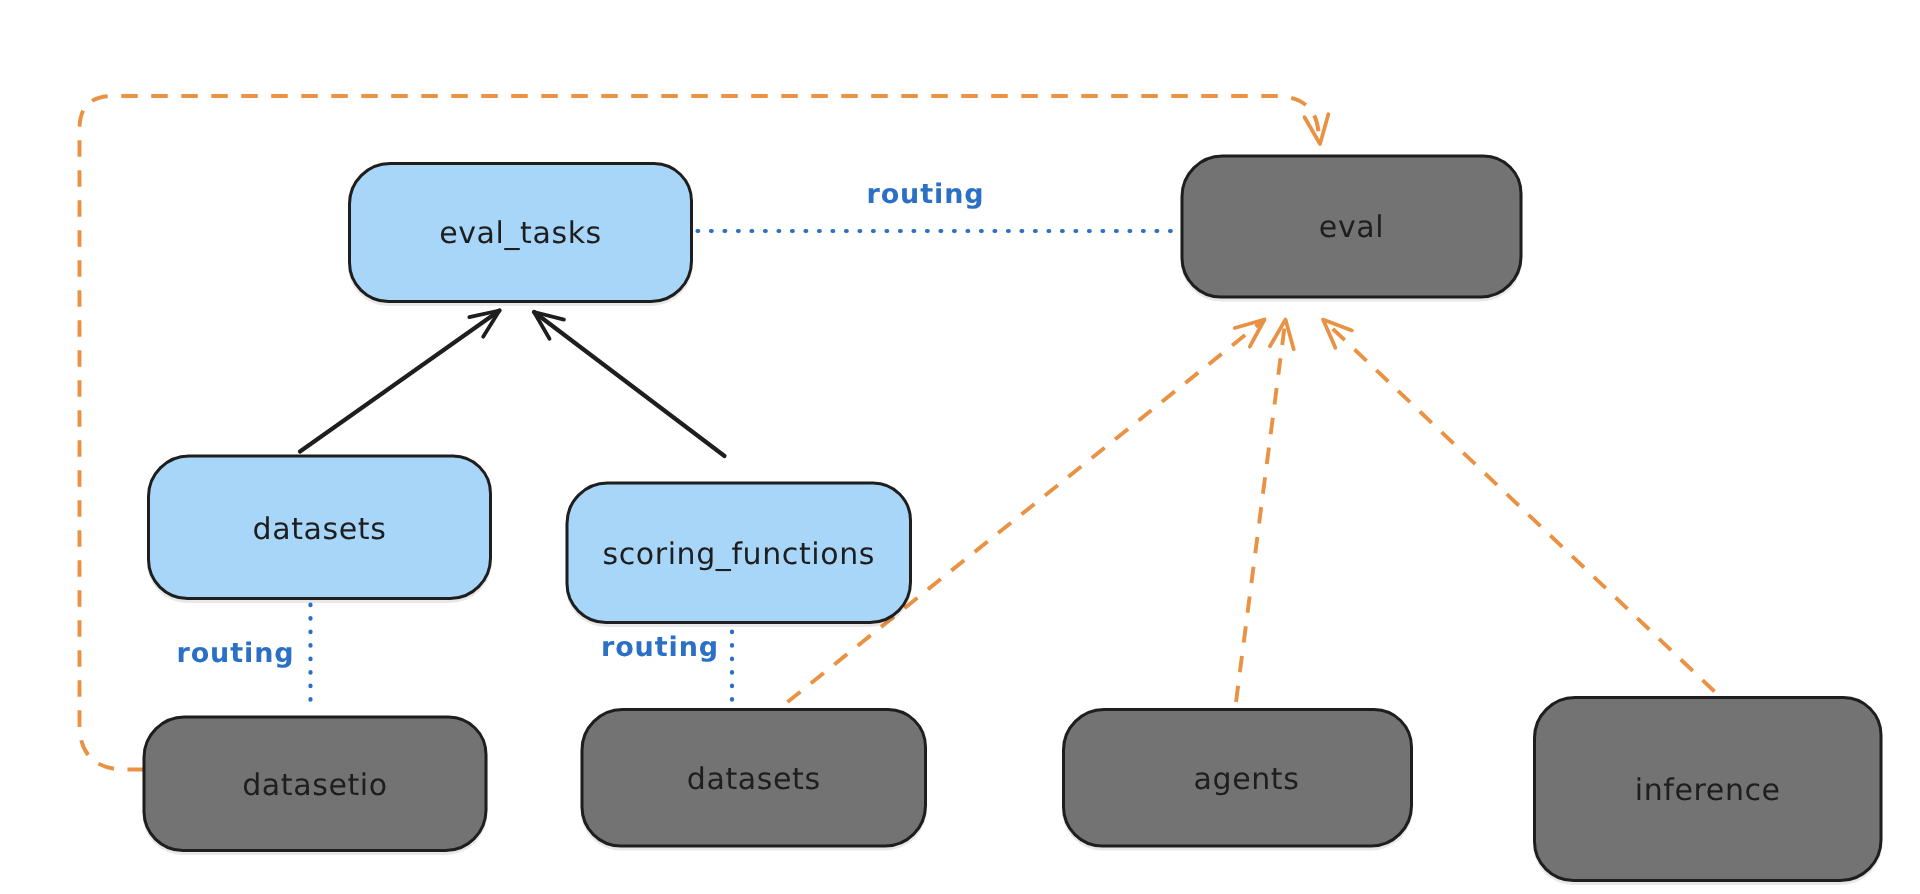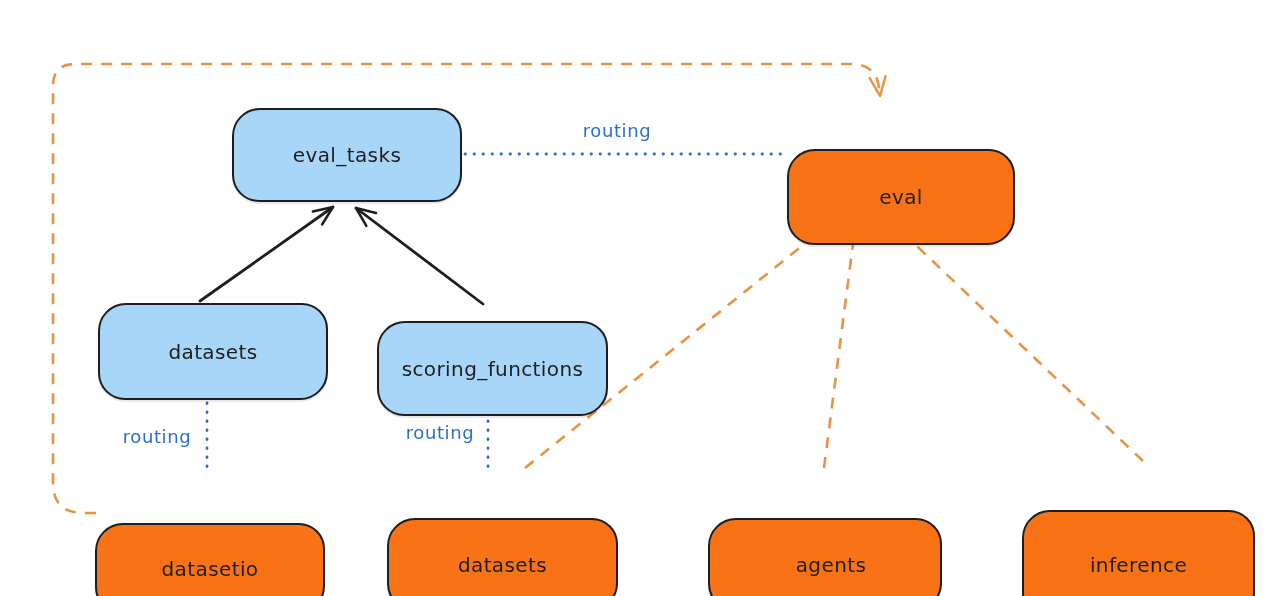--- a/index.html
+++ b/index.html
@@ -29,26 +29,26 @@
     justify-content: center;
     border: 2.5px solid #1e1e1e;
     border-radius: 28px 26px 28px 27px;
     color: #1e1e1e;
     font-size: 20px;
     letter-spacing: 0.4px;
     box-shadow: 0 2px 0 rgba(30,30,30,0.10);
     box-sizing: border-box;
   }
   .node.blue  { background: #a8d6f8; }
-  .node.green { background: #f97316; margin-top: 46px; }
+  .node.green { background: #737373; }
   .edge-label {
     position: absolute;
     transform: translate(-50%, -50%);
     color: #2b70c5;
-    font-weight: normal;
+    font-weight: bold;
     font-size: 18px;
     letter-spacing: 0.6px;
     white-space: nowrap;
   }
 </style>
 </head>
 <body>
 
 <div class="canvas">
 
@@ -97,21 +97,21 @@
   </div>
 
   <div class="node green" style="left:387px; top:472px; width:231px; height:93px;">
     <span>datasets</span>
   </div>
 
   <div class="node green" style="left:708px; top:472px; width:234px; height:93px;padding-left:12px;">
     <span>agents</span>
   </div>
 
-  <div class="node green" style="left:1022px; top:464px; width:233px; height:110px;">
+  <div class="node green" style="left:1022px; top:464px; width:233px; height:124px;">
     <span>inference</span>
   </div>
 
   <div class="edge-label" style="left:617px; top:130px;">routing</div>
 
   <div class="edge-label" style="left:157px; top:436px;">routing</div>
 
   <div class="edge-label" style="left:440px; top:432px;">routing</div>
 
 </div>

